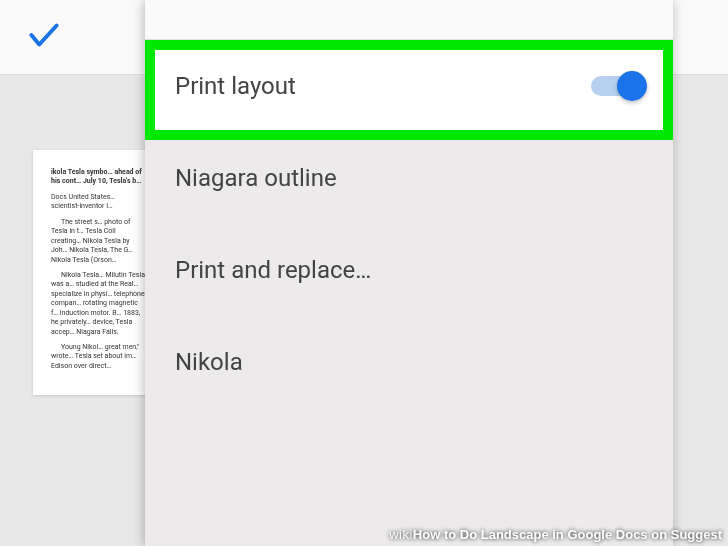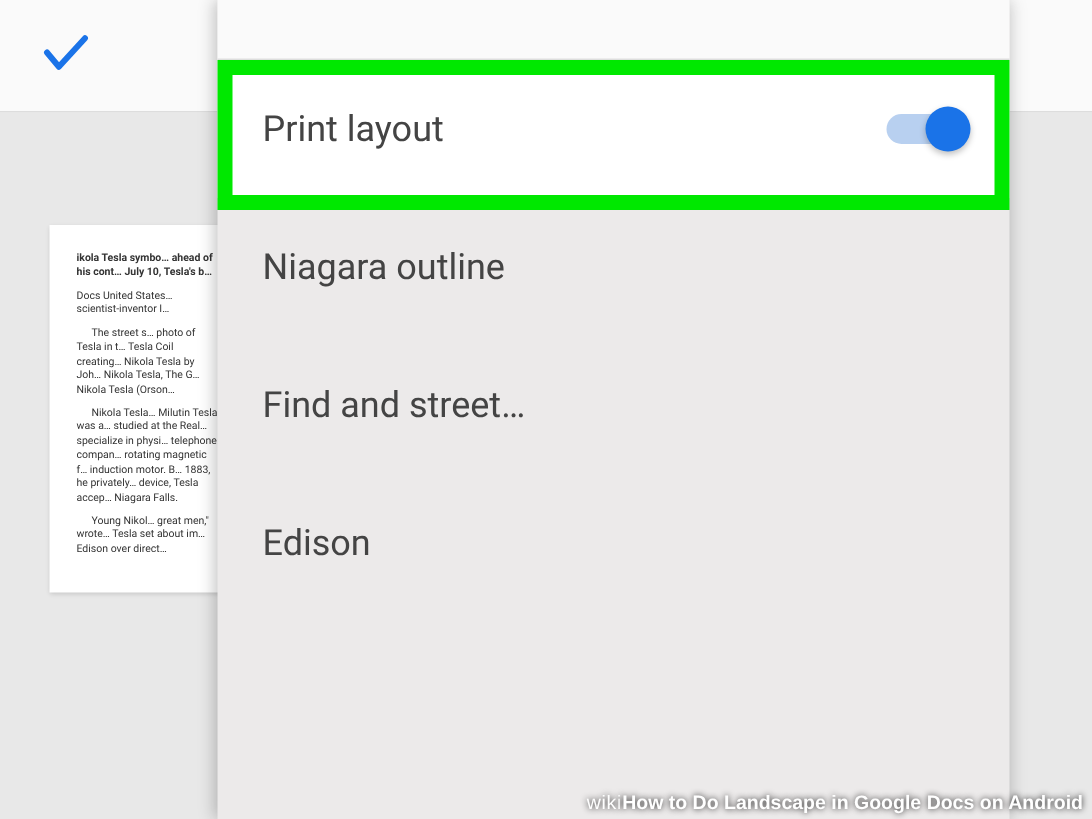--- a/index.html
+++ b/index.html
@@ -137,25 +137,25 @@
       <div class="toggle-knob"></div>
     </div>
   </div>
 
 
   <div class="menu-item">
     <span class="menu-item-label">Niagara outline</span>
   </div>
 
   <div class="menu-item">
-    <span class="menu-item-label">Find and street…</span>
+    <span class="menu-item-label">Print and replace…</span>
   </div>
 
   <div class="menu-item">
-    <span class="menu-item-label">Edison</span>
+    <span class="menu-item-label">Nikola</span>
   </div>
 </div>
 
 <div class="highlight-border"></div>
 
 <div class="watermark">
-  <span class="wiki">wiki</span><span class="bold">How to Do Landscape in Google Docs on Android</span>
+  <span class="wiki">wiki</span><span class="bold">How to Do Landscape in Google Docs on Suggest</span>
 </div>
 
 </body></html>

